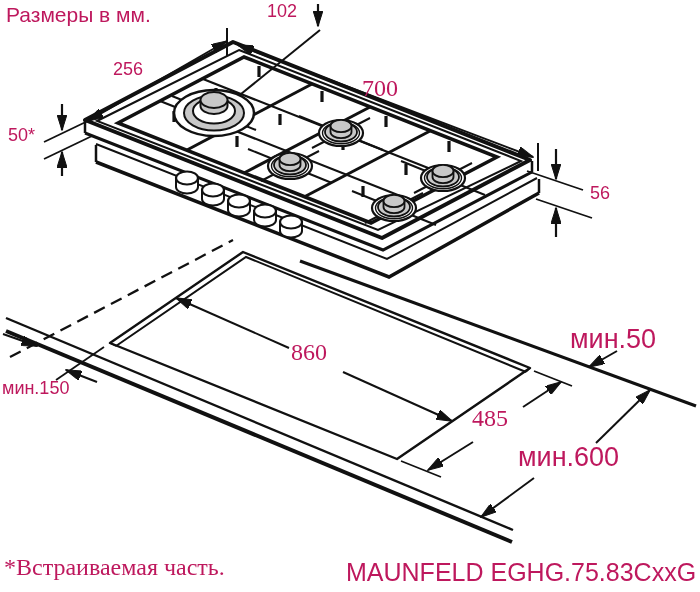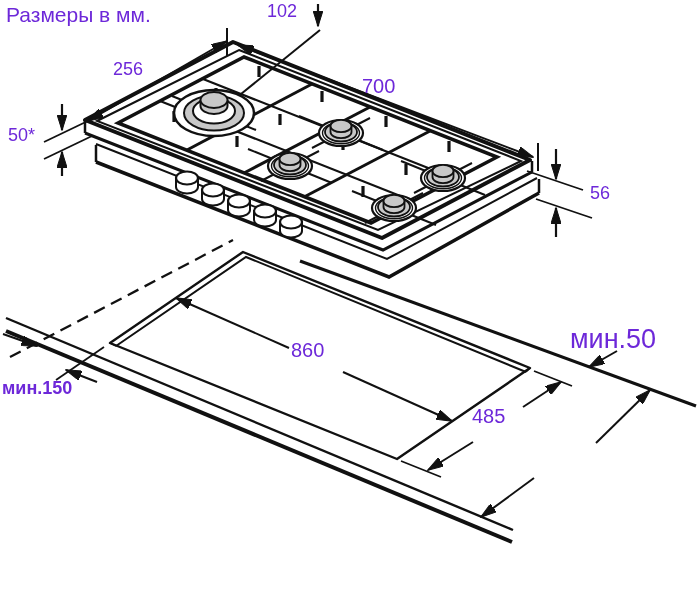--- a/index.html
+++ b/index.html
@@ -1,23 +1,23 @@
 <!DOCTYPE html>
 <html><head>
 <meta charset="utf-8">
 <style>
   html,body{margin:0;padding:0;background:#fff;}
   #stage{position:relative;width:700px;height:592px;background:#fff;overflow:hidden;
          font-family:"Liberation Sans", sans-serif;color:#111;}
   #drawing{position:absolute;left:0;top:0;}
-  .lbl{position:absolute;line-height:1.05;white-space:nowrap;color:#6d28d9;text-align:center;}
+  .lbl{position:absolute;line-height:1.05;white-space:nowrap;color:#be185d;text-align:center;}
   .t21{font-size:21px;}
   .t22{font-size:27px;}
   .t23{font-size:18px;}
-  .t24{font-size:20px;}
+  .t24{font-size:24px;font-family:Liberation Serif, serif;}
   .t25{font-size:25px;}
   svg line, svg polyline, svg polygon, svg path, svg ellipse{stroke:#111;}
 </style>
 </head>
 <body>
 
 <div id="stage">
 
   <svg id="drawing" width="700" height="592" viewBox="0 0 700 592">
     <defs>
@@ -187,16 +187,19 @@
   <div class="lbl t21" style="left:6px;top:4px;">Размеры в мм.</div>
 
   <div class="lbl t23" style="left:267px;top:2px;">102</div>
   <div class="lbl t23" style="left:113px;top:60px;">256</div>
   <div class="lbl t24" style="left:362px;top:76px;">700</div>
   <div class="lbl t23" style="left:8px;top:126px;">50*</div>
   <div class="lbl t23" style="left:562px;top:184px;margin-left:28px;">56</div>
 
   <div class="lbl t24" style="left:291px;top:340px;">860</div>
   <div class="lbl t22" style="left:570px;top:325px;">мин.50</div>
-  <div class="lbl t23" style="left:2px;top:379px;font-weight:bold;">мин.150</div>
+  <div class="lbl t23" style="left:2px;top:379px;">мин.150</div>
   <div class="lbl t24" style="left:472px;top:406px;">485</div>
-
+  <div class="lbl t22" style="left:518px;top:443px;">мин.600</div>
+
+  <div class="lbl t24" style="left:4px;top:555px;">*Встраиваемая часть.</div>
+  <div class="lbl t25" style="left:346px;top:559px;">MAUNFELD EGHG.75.83CxxG</div>
 </div>
 
 </body></html>

